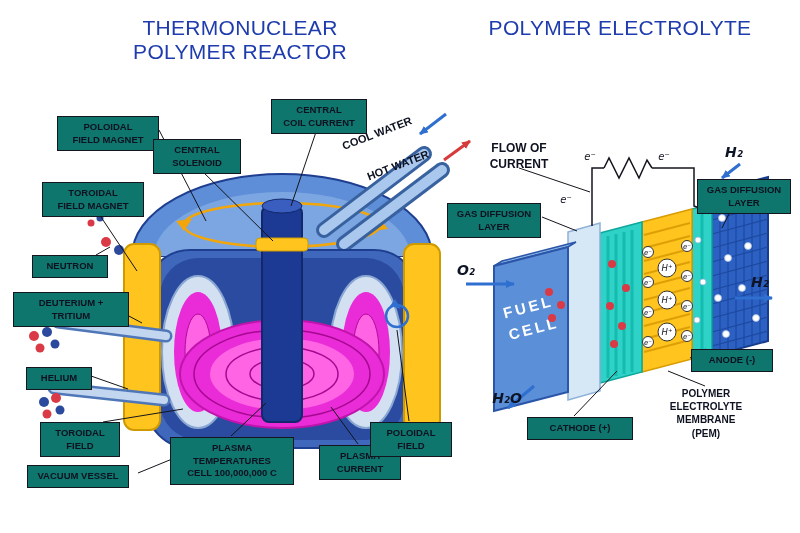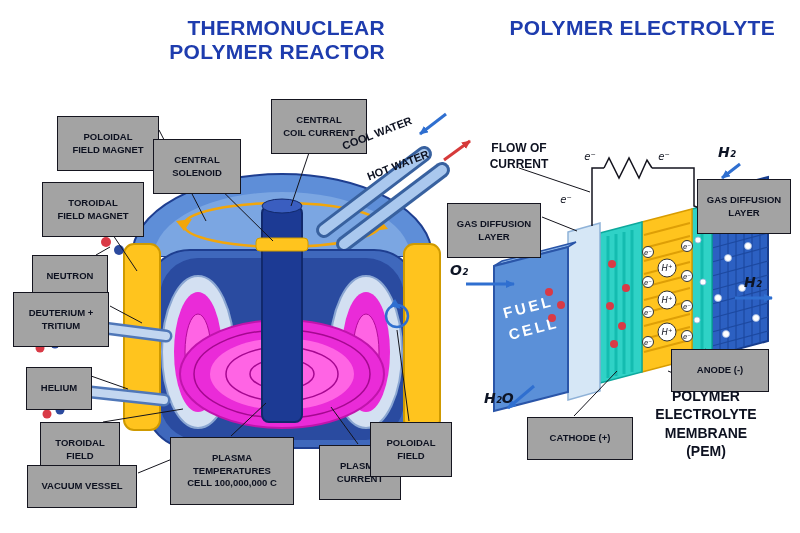--- a/index.html
+++ b/index.html
@@ -1,28 +1,28 @@
 <!DOCTYPE html>
 <html><head>
 <meta charset="utf-8">
 <style>
   *{margin:0;padding:0;box-sizing:border-box}
   body{background:#e9e9e9}
   .canvas{position:relative;width:800px;height:533px;background:#fff;overflow:hidden;
           font-family:"Liberation Sans",sans-serif;color:#10131f}
   .canvas>svg{position:absolute;left:0;top:0}
-  .title{position:absolute;text-align:right;font-weight:bold;font-size:21px;line-height:1.13;
+  .title{position:absolute;text-align:center;font-weight:normal;font-size:21px;line-height:1.13;
          color:#1e3cae;letter-spacing:.3px}
   .lb,.lp{position:absolute;text-align:center;font-weight:bold;font-size:9.5px;line-height:1.32;color:#0d1120}
-  .lb{background:#a3a3a3;border:1px solid #15151f;padding:14px 3px}
+  .lb{background:#0f766e;border:1px solid #15151f;padding:4px 3px}
   .rot{transform:rotate(-21deg);transform-origin:center;font-size:11px;white-space:nowrap}
   .sm{font-size:12px}
-  .xs{font-size:14px}
+  .xs{font-size:10px}
   .chem{position:absolute;font-family:"DejaVu Sans",sans-serif;font-style:italic;font-weight:bold;
-        font-size:14px;color:#0d1425}
+        font-size:14px;text-align:center;color:#0d1425}
 </style>
 </head>
 <body>
 
 <div class="canvas">
 
 <svg width="800" height="533" viewBox="0 0 800 533">
   <defs>
     <marker id="mb" markerWidth="12" markerHeight="10" refX="8" refY="4" orient="auto" markerUnits="userSpaceOnUse">
       <path d="M0,0 L9,4 L0,8 Z" fill="#2f6fd0"></path>
@@ -237,30 +237,30 @@
       <div>CENTRAL</div>
       <div>COIL CURRENT</div>
     </div>
 <div class="lp rot" style="left:333px;top:126px;width:88px">COOL WATER</div>
 <div class="lp rot" style="left:356px;top:158px;width:84px">HOT WATER</div>
 <div class="lb" style="left:42px;top:182px;width:102px">
       <div>TOROIDAL</div>
       <div>FIELD MAGNET</div>
     </div>
 <div class="lb" style="left:32px;top:255px;width:76px">NEUTRON</div>
-<div class="lb" style="left:13px;top:292px;width:96px">
+<div class="lb" style="left:13px;top:292px;width:116px">
       <div>DEUTERIUM +</div>
       <div>TRITIUM</div>
     </div>
 <div class="lb" style="left:26px;top:367px;width:66px">HELIUM</div>
 <div class="lb" style="left:40px;top:422px;width:80px">
       <div>TOROIDAL</div>
       <div>FIELD</div>
     </div>
-<div class="lb" style="left:27px;top:465px;width:110px">VACUUM VESSEL</div>
+<div class="lb" style="left:27px;top:465px;width:102px">VACUUM VESSEL</div>
 <div class="lb" style="left:170px;top:437px;width:124px">
       <div>PLASMA</div>
       <div>TEMPERATURES</div>
       <div>CELL 100,000,000 C</div>
     </div>
 <div class="lb" style="left:319px;top:445px;width:82px">
       <div>PLASMA</div>
       <div>CURRENT</div>
     </div>
 <div class="lb" style="left:370px;top:422px;width:82px">
@@ -274,21 +274,21 @@
     </div>
 <div class="lb" style="left:447px;top:203px;width:94px">
       <div>GAS DIFFUSION</div>
       <div>LAYER</div>
     </div>
 <div class="lb" style="left:697px;top:179px;width:94px">
       <div>GAS DIFFUSION</div>
       <div>LAYER</div>
     </div>
 <div class="lb" style="left:527px;top:417px;width:106px">CATHODE (+)</div>
-<div class="lb" style="left:671px;top:349px;width:98px">ANODE (-)</div>
+<div class="lb" style="left:691px;top:349px;width:82px">ANODE (-)</div>
 <div class="lp xs" style="left:650px;top:387px;width:112px">
       <div>POLYMER</div>
       <div>ELECTROLYTE</div>
       <div>MEMBRANE</div>
       <div>(PEM)</div>
     </div>
 <div class="chem" style="left:718px;top:144px;width:32px">H₂</div>
 <div class="chem" style="left:450px;top:262px;width:32px">O₂</div>
 <div class="chem" style="left:744px;top:274px;width:32px">H₂</div>
 <div class="chem" style="left:484px;top:390px;width:46px">H₂O</div>

